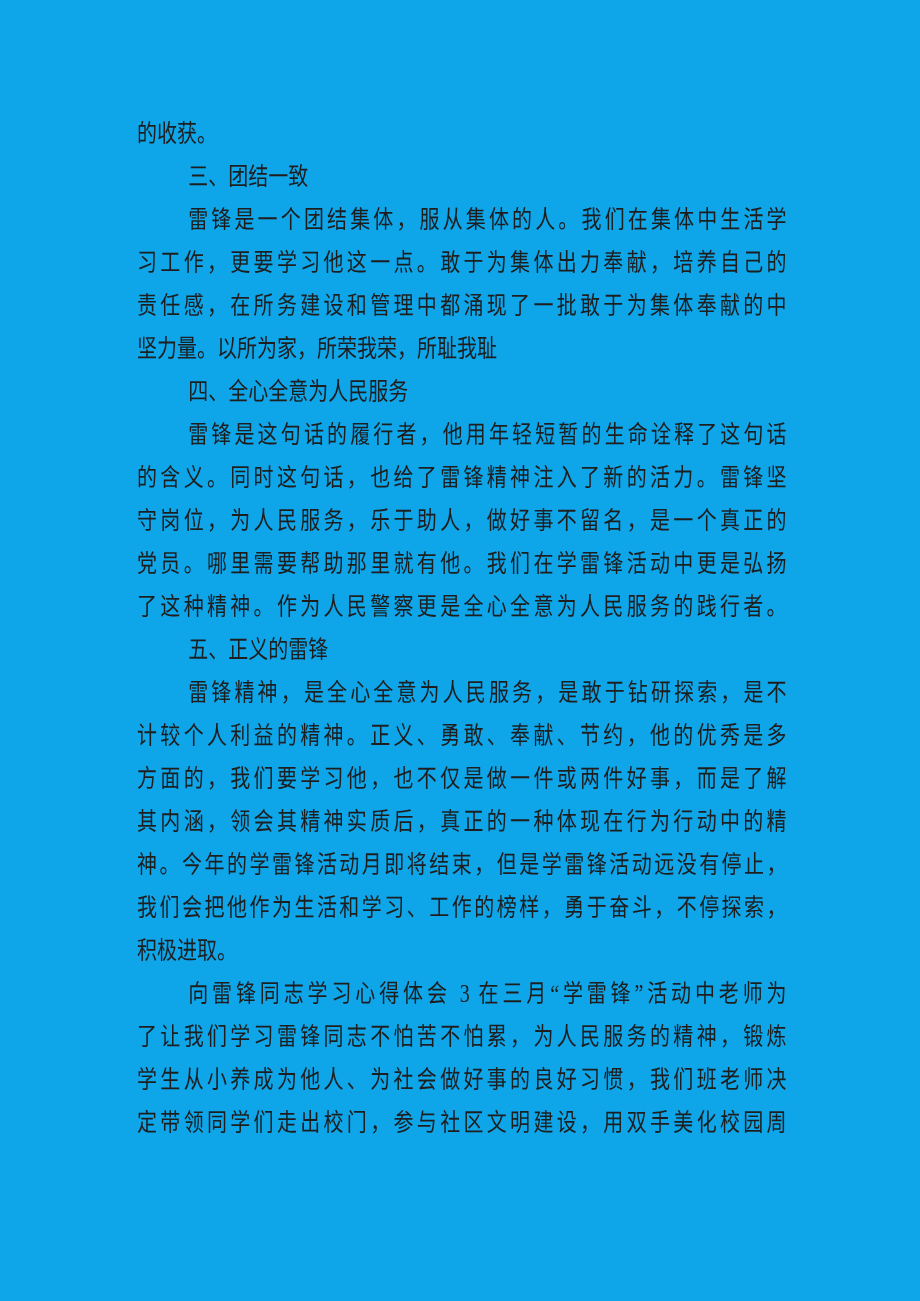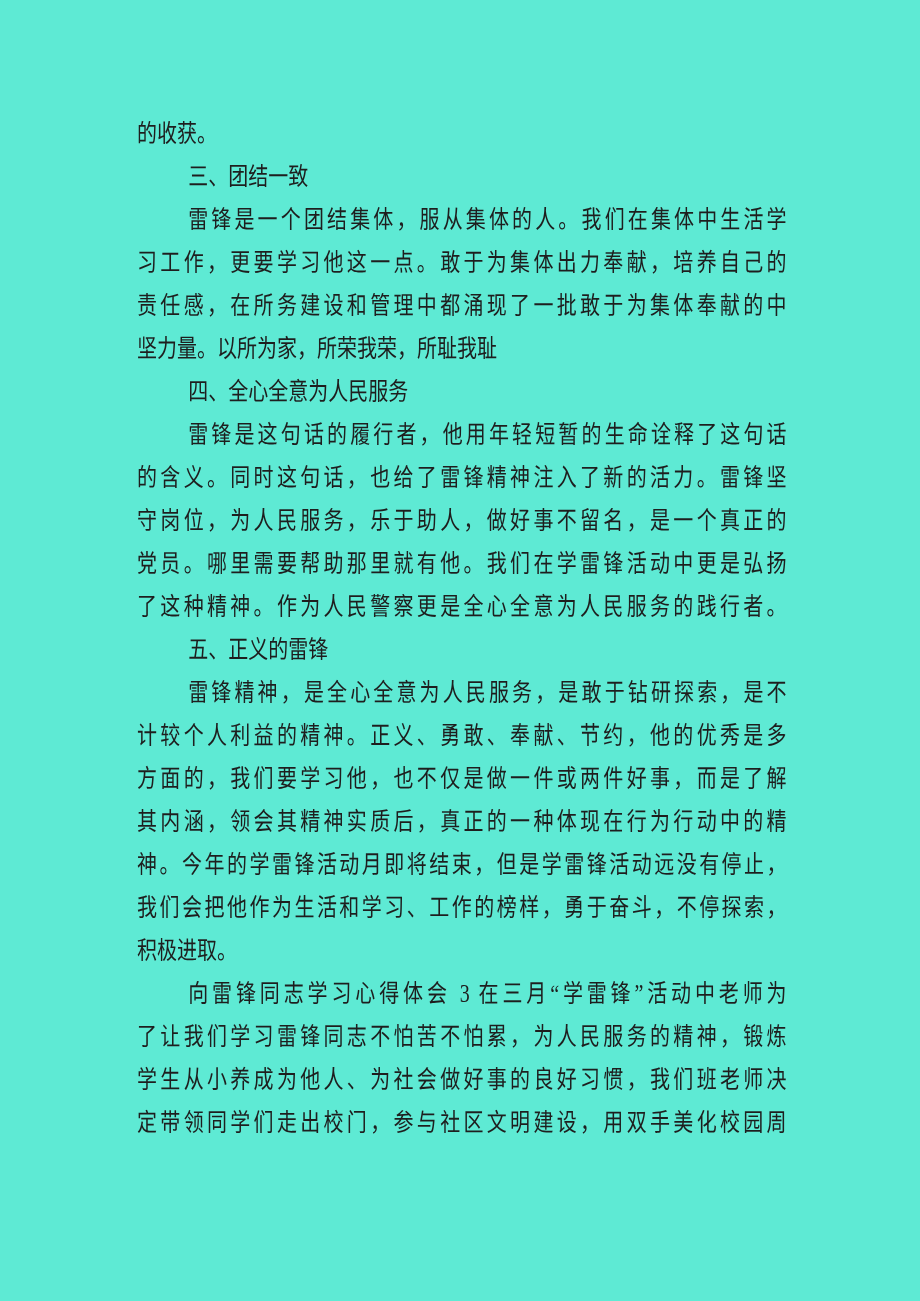--- a/index.html
+++ b/index.html
@@ -4,21 +4,21 @@
 <style>
   html, body {
     margin: 0;
     padding: 0;
     background: #ffffff;
   }
   .page {
     position: relative;
     width: 920px;
     height: 1301px;
-    background: #5eead4;
+    background: #0ea5e9;
     overflow: hidden;
   }
   .text-block {
     position: absolute;
     left: 137px;
     top: 112px;
     width: 812px;               
     transform: scaleX(0.8);     
     transform-origin: 0 0;
     font-family: "Liberation Serif", "DejaVu Serif", serif;

